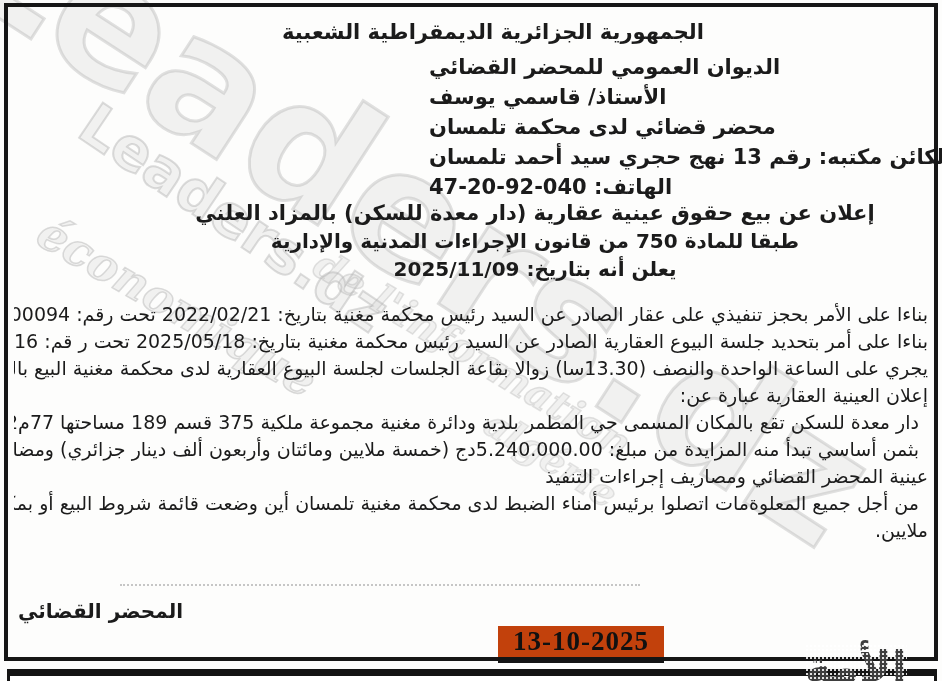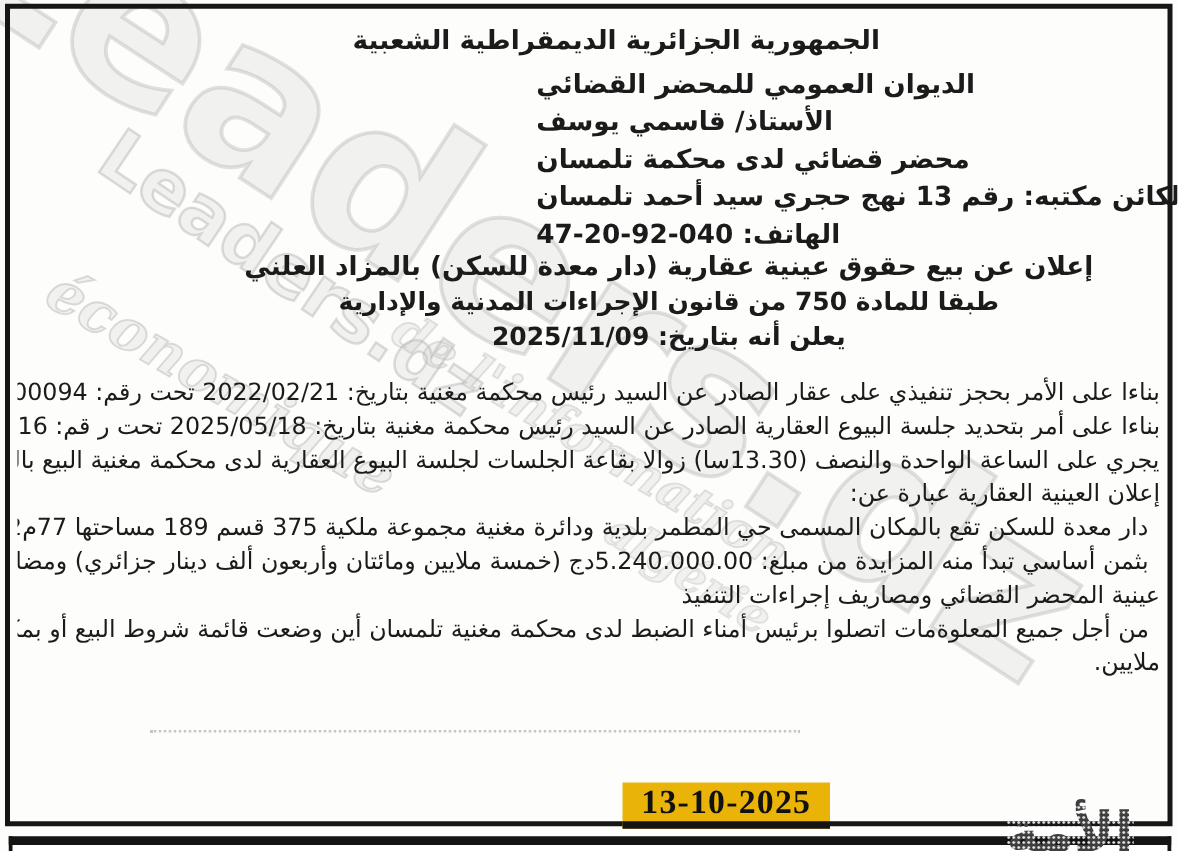--- a/index.html
+++ b/index.html
@@ -79,21 +79,21 @@
   .scan-artifact{
     position:absolute;left:120px;top:584px;width:520px;
     border-top:2px dotted #9a9a9a;opacity:.55;
   }
   .signature{
     position:absolute;left:18px;top:599px;
     font-size:20px;font-weight:bold;direction:rtl;white-space:nowrap;
   }
   .date-tab{
     position:absolute;left:498px;top:626px;width:166px;height:31px;
-    background:#eab308;z-index:4;text-align:center;
+    background:#c2410c;z-index:4;text-align:center;
     border-bottom:6px solid #141414;
     font-family:"Liberation Serif", serif;
     font-size:27px;font-weight:bold;letter-spacing:1px;color:#111;
   }
   
   .logo{
     position:absolute;right:10px;top:596px;width:152px;height:62px;
     z-index:4;text-align:center;margin-top:48px;
   }
   .logo-text{
@@ -149,20 +149,21 @@
       <div class="body-line">إعلان العينية العقارية عبارة عن:</div>
       <div class="body-line indent">دار معدة للسكن تقع بالمكان المسمى حي المطمر بلدية ودائرة مغنية مجموعة ملكية 375 قسم 189 مساحتها 77م2 حسب وثائق</div>
       <div class="body-line indent">بثمن أساسي تبدأ منه المزايدة من مبلغ: 5.240.000.00دج (خمسة ملايين ومائتان وأربعون ألف دينار جزائري) ومضافا إليه حقوق</div>
       <div class="body-line">عينية المحضر القضائي ومصاريف إجراءات التنفيذ</div>
       <div class="body-line indent">من أجل جميع المعلوةمات اتصلوا برئيس أمناء الضبط لدى محكمة مغنية تلمسان أين وضعت قائمة شروط البيع أو بمكتب المحضر</div>
       <div class="body-line">ملايين.</div>
     </div>
 
     <div class="scan-artifact"></div>
 
+    <div class="signature">المحضر القضائي</div>
   </div>
 
   <div class="main-frame"></div>
   <div class="next-frame"></div>
 
   <div class="date-tab">13-10-2025</div>
 
   <div class="logo">
     <span class="logo-text">الأمة</span>
     <div class="logo-bar"></div>

